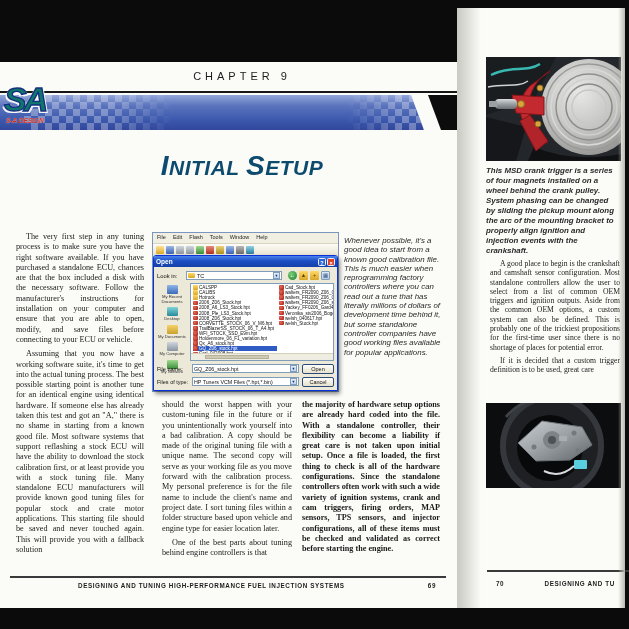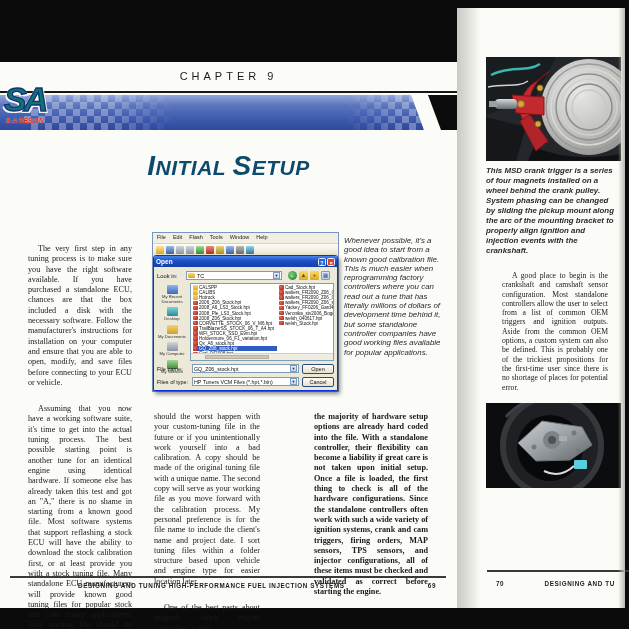--- a/index.html
+++ b/index.html
@@ -1,19 +1,19 @@
 <!DOCTYPE html>
 <html><head>
 <meta charset="utf-8">
 <style>
   html,body{margin:0;padding:0;}
   body{width:629px;height:629px;background:#0b0b0b;position:relative;overflow:hidden;
        font-family:"Liberation Sans",sans-serif;}
   .page{position:absolute;background:#fbfbf8;}
-  .page-left{left:0;top:62px;width:457px;height:546px;}
+  .page-left{left:0;top:62px;width:457px;height:546px;padding-left:27px;}
   .page-right{left:457px;top:8px;width:168px;height:600px;}
   .page-right::before{content:'';position:absolute;left:0;top:0;bottom:0;width:24px;
        background:linear-gradient(90deg,#c9c9c2,#fbfbf8);}
   .page-right::after{content:'';position:absolute;right:0;top:0;bottom:0;width:7px;
        background:linear-gradient(90deg,rgba(0,0,0,0),#b9b9b1);}
   
   .chapter{position:absolute;top:8px;left:0;width:100%;text-align:center;
        font-size:11px;letter-spacing:4px;color:#1c1c1c;}
   .banner-line{position:absolute;top:29px;left:0;width:457px;height:2px;background:#161616;}
   .banner-bar{position:absolute;top:33px;left:0;width:424px;height:35px;overflow:hidden;
@@ -37,24 +37,24 @@
        color:#0f766e;-webkit-text-stroke:1.4px #15307e;
        text-shadow:0 0 2px #fff,2px 2px 0 rgba(255,255,255,.9),-2px 2px 0 rgba(255,255,255,.9);}
   .logo-sub{font-size:6.5px;font-weight:bold;font-style:italic;color:#d42a18;margin-top:3px;margin-left:2px;
        text-shadow:0 0 1px #fff;}
   .title{position:absolute;top:88px;left:0;width:100%;text-align:center;
        font-style:italic;font-weight:bold;color:#0c4a6e;font-size:21px;letter-spacing:.5px;}
   .title .big{font-size:28px;}
   
   .col,.rcol{position:absolute;font-family:"Liberation Serif",serif;font-size:8.2px;line-height:10.3px;
        text-align:justify;color:#1a1a1a;}
-  .col p,.rcol p{margin:16px;}
+  .col p,.rcol p{margin:4px;}
   p.indent{text-indent:10px;}
   .col1{left:12px;top:166px;width:136px;}
-  .col2{left:138px;top:334px;width:138px;}
+  .col2{left:158px;top:334px;width:138px;}
   .col3{left:298px;top:334px;width:146px;font-weight:bold;}
   .quote{position:absolute;left:344px;top:174px;width:104px;font-size:7.9px;line-height:9.3px;
        font-weight:normal;font-style:italic;color:#2a2a2a;}
   
   .footer-rule{position:absolute;height:1.5px;background:#3a3a3a;}
   .page-left .footer-rule{left:10px;top:514px;width:436px;}
   .page-right .footer-rule{left:30px;top:562px;width:142px;}
   .footer{position:absolute;font-size:6.3px;font-weight:bold;letter-spacing:.6px;color:#1d1d1d;white-space:nowrap;}
   .page-left .footer{top:520px;left:78px;width:370px;}
   .page-left .footer .pageno{position:absolute;right:12px;}
@@ -347,21 +347,21 @@
           <span class="dlg-btn">Cancel</span>
         </div>
       </div>
     </div>
   </div>
 
   <div class="quote">Whenever possible, it's a good idea to start from a known good calibration file. This is much easier when reprogramming factory controllers where you can read out a tune that has literally millions of dollars of development time behind it, but some standalone controller companies have good working files available for popular applications.</div>
 
   <div class="col col2">
     <p>should the worst happen with your custom-tuning file in the future or if you unintentionally work yourself into a bad calibration. A copy should be made of the original tuning file with a unique name. The second copy will serve as your working file as you move forward with the calibration process. My personal preference is for the file name to include the client's name and project date. I sort tuning files within a folder structure based upon vehicle and engine type for easier location later.</p>
-    <p class="indent">One of the best parts about magnets stock engine controllers is that</p>
+    <p class="indent">One of the best parts about tuning behind engine controllers is that</p>
   </div>
   <div class="col col3">
     <p>the majority of hardware setup options are already hard coded into the file. With a standalone controller, their flexibility can become a liability if great care is not taken upon initial setup. Once a file is loaded, the first thing to check is all of the hardware configurations. Since the standalone controllers often work with such a wide variety of ignition systems, crank and cam triggers, firing orders, MAP sensors, TPS sensors, and injector configurations, all of these items must be checked and validated as correct before starting the engine.</p>
   </div>
 
   <div class="footer-rule"></div>
   <div class="footer">
     <span>DESIGNING AND TUNING HIGH-PERFORMANCE FUEL INJECTION SYSTEMS</span>
     <span class="pageno">69</span>
   </div>

